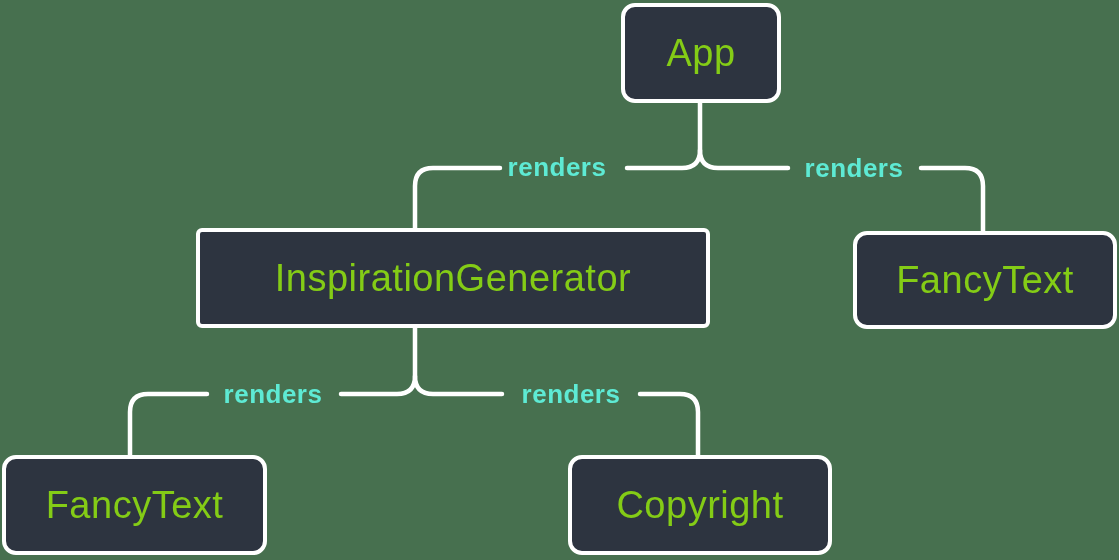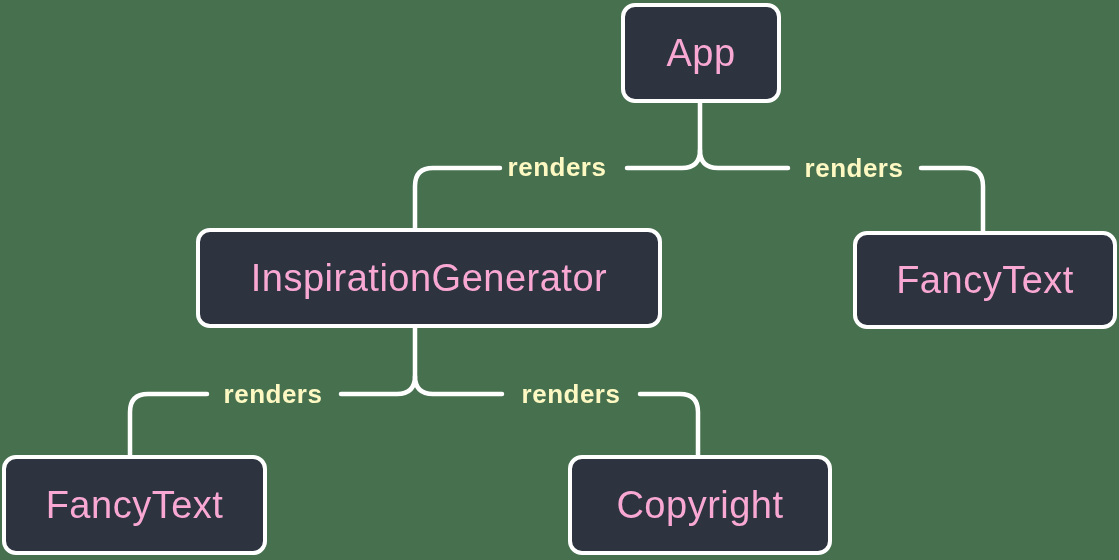--- a/index.html
+++ b/index.html
@@ -21,38 +21,38 @@
     top: 0;
     width: 1119px;
     height: 560px;
   }
   .node {
     position: absolute;
     box-sizing: border-box;
     background: #2D3440;
     border: 4px solid #FFFFFF;
     border-radius: 14px;
-    color: #f9a8d4;
+    color: #84cc16;
     display: flex;
     align-items: center;
     justify-content: center;
     font-size: 38px;
     font-weight: 400;
     letter-spacing: 0.5px;
     white-space: nowrap;
   }
   .node-app                  { left: 621px; top: 3px;   width: 160px; height: 100px; }
-  .node-inspiration-generator{ left: 196px; top: 228px; width: 466px; height: 100px; }
+  .node-inspiration-generator{ left: 196px; top: 228px; width: 514px; height: 100px; border-radius: 6px; }
   .node-fancy-text-top       { left: 853px; top: 231px; width: 264px; height: 98px;  }
   .node-fancy-text-bottom    { left: 2px;   top: 455px; width: 265px; height: 100px; }
   .node-copyright            { left: 568px; top: 455px; width: 264px; height: 100px; text-align: center; }
   .edge-label {
     position: absolute;
     transform: translate(-50%, -50%);
-    color: #fef9c3;
+    color: #5eead4;
     font-size: 26px;
     font-weight: 700;
     letter-spacing: 0.5px;
     white-space: nowrap;
   }
   .edge-label-1 { left: 557px; top: 167px; }
   .edge-label-2 { left: 854px; top: 168px; }
   .edge-label-3 { left: 273px; top: 394px; }
   .edge-label-4 { left: 571px; top: 394px; }
 </style>

